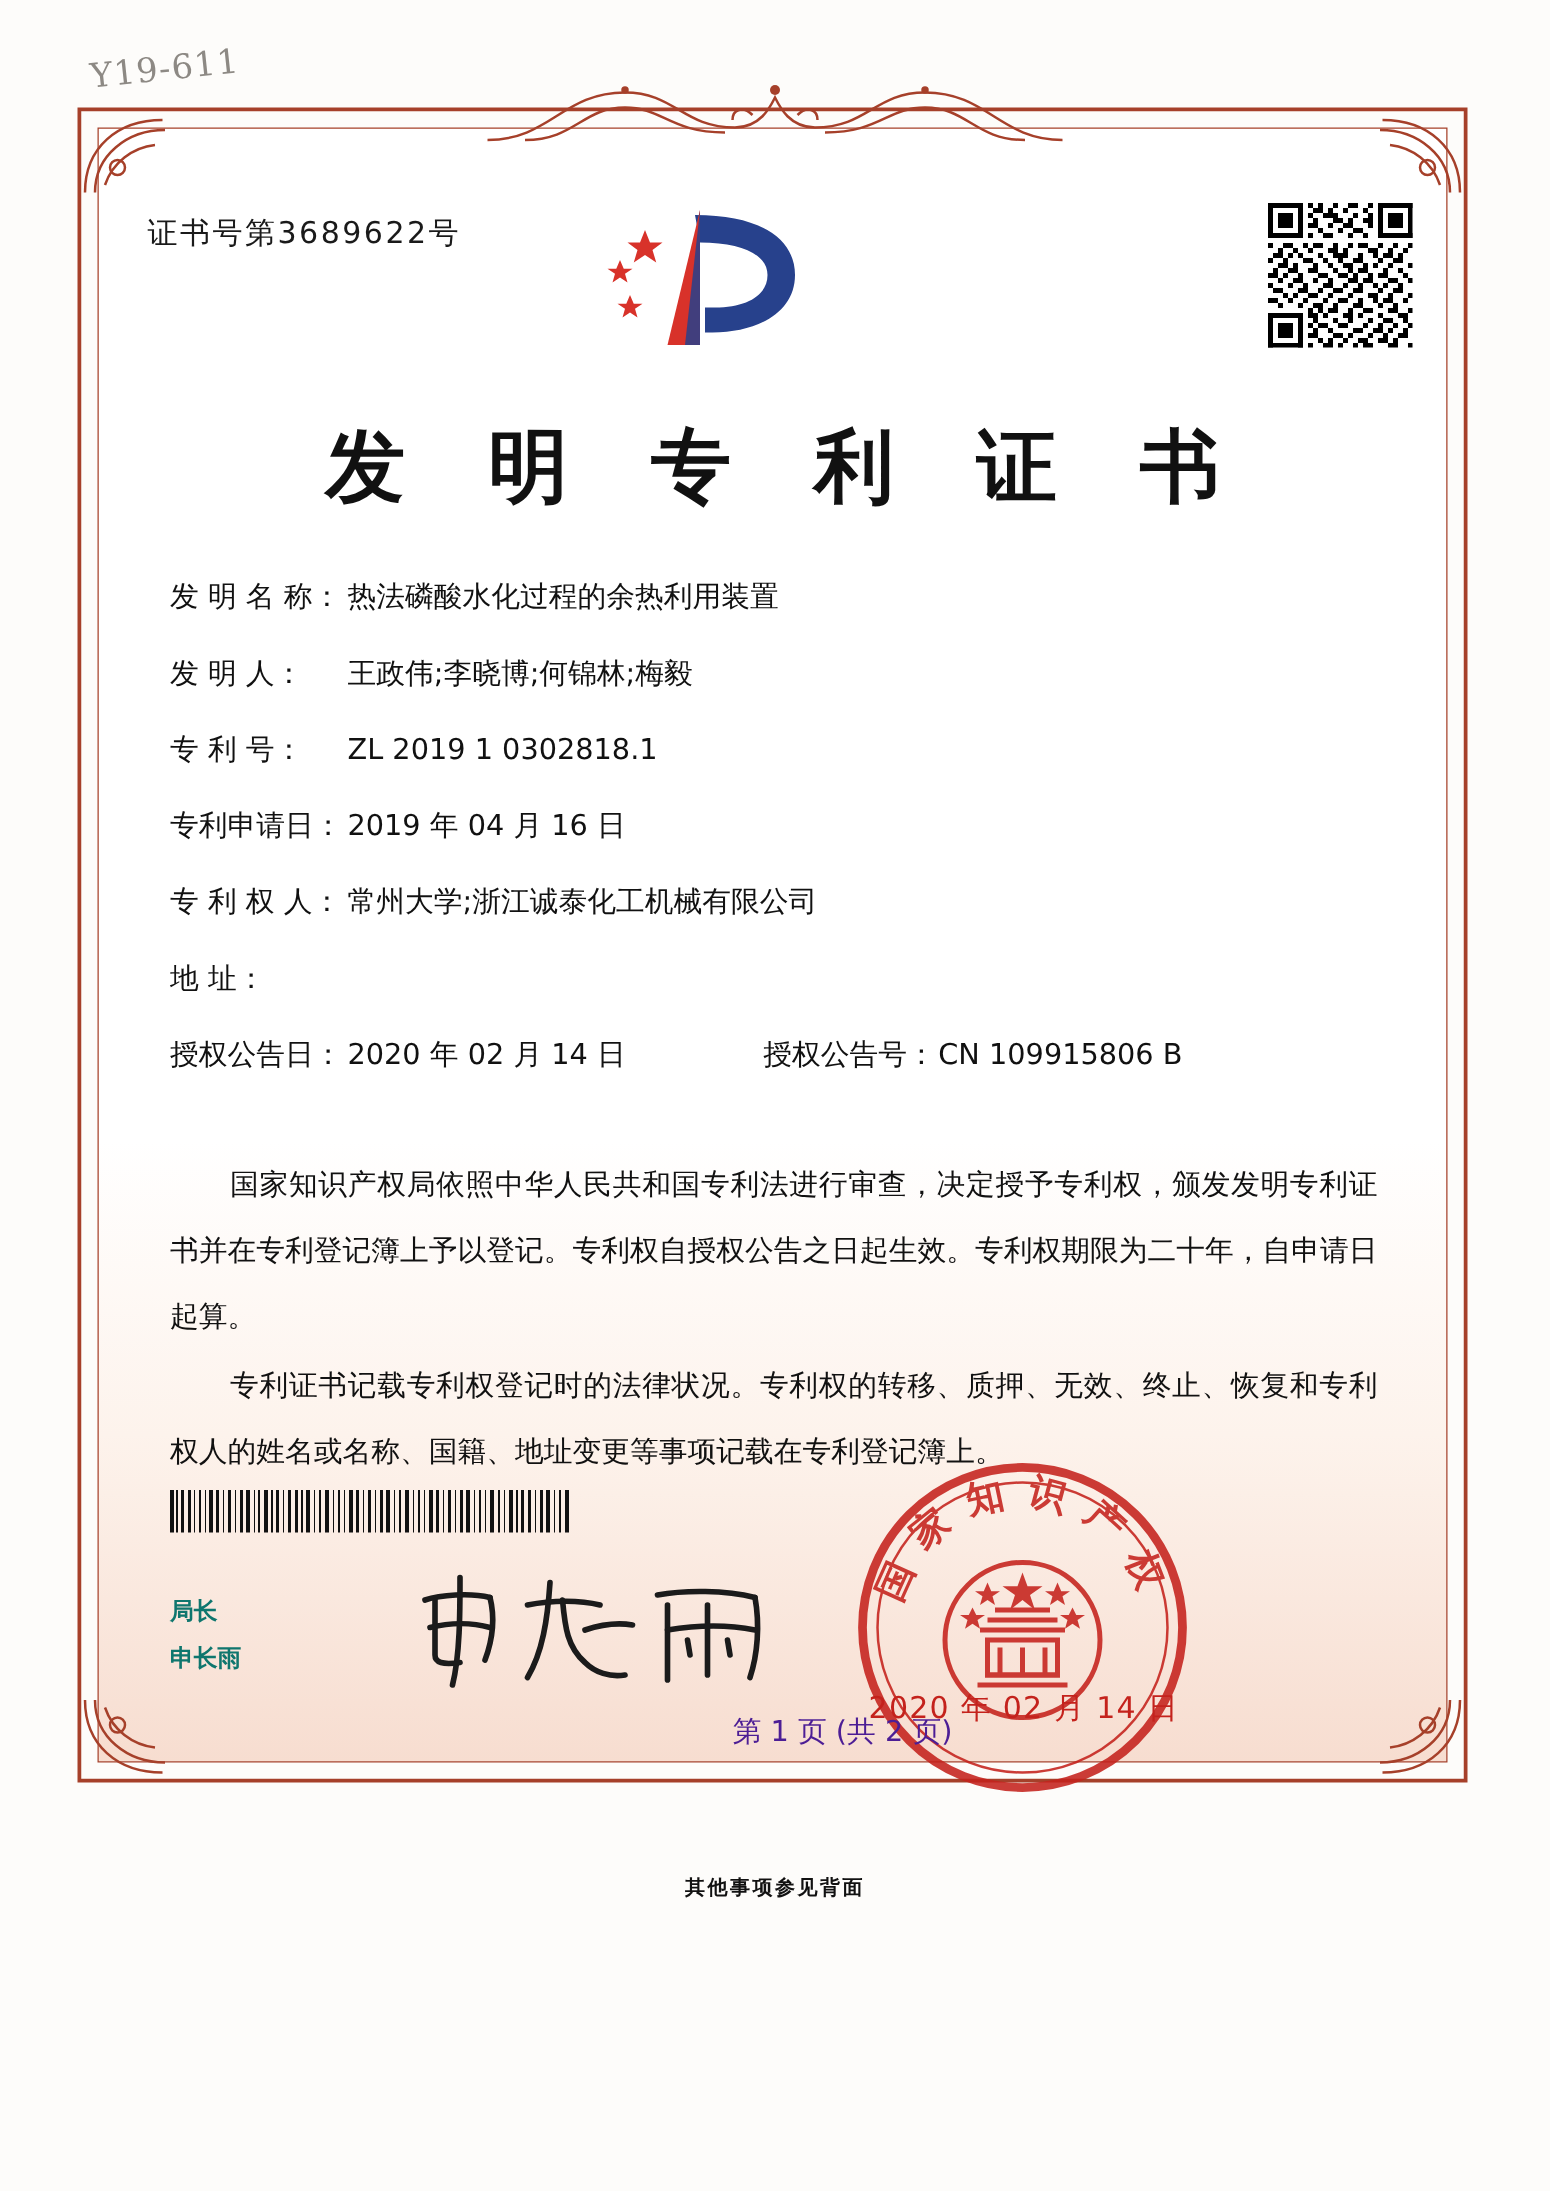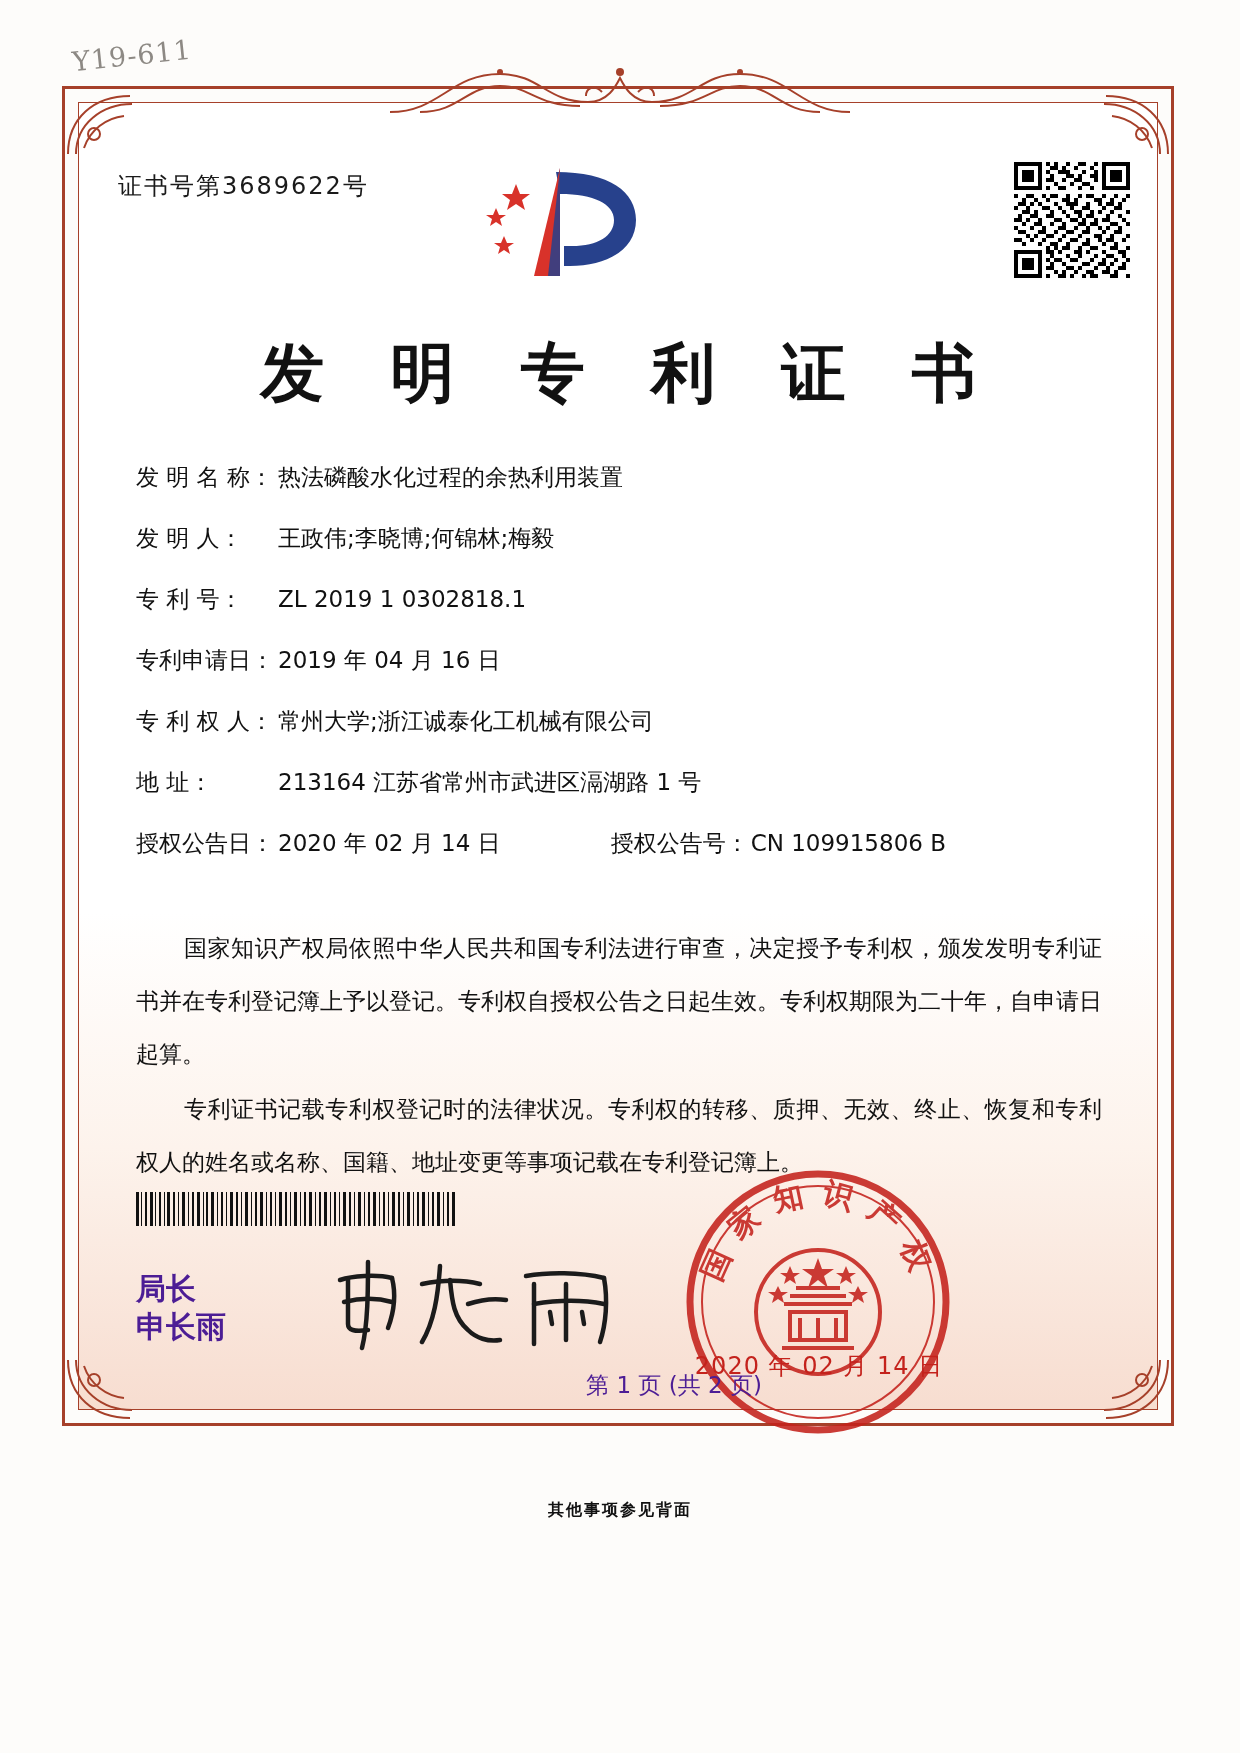--- a/index.html
+++ b/index.html
@@ -178,24 +178,24 @@
     top: 1090px;
     width: 320px;
     height: 34px;
   }
   .barcode svg { width:100%; height:100%; display:block;}
 
   .director {
     position: absolute;
     left: 58px;
     top: 1168px;
-    font-size: 30px;
+    font-size: 19px;
     font-weight: bold;
     line-height: 38px;
-    color: #4c1d95;
+    color: #0f766e;
     font-family: "DejaVu Sans", sans-serif;
   }
 
   .signature {
     position: absolute;
     left: 240px;
     top: 1148px;
     width: 320px;
     height: 110px;
     color: #1b1b1b;
@@ -565,21 +565,20 @@
       <div class="field-row">
         <span class="field-label">专利申请日：</span>
         <span class="field-value">2019 年 04 月 16 日</span>
       </div>
       <div class="field-row">
         <span class="field-label">专 利 权 人：</span>
         <span class="field-value">常州大学;浙江诚泰化工机械有限公司</span>
       </div>
       <div class="field-row">
         <span class="field-label">地      址：</span>
-        <span class="field-value">213164 江苏省常州市武进区滆湖路 1 号</span>
       </div>
       <div class="field-row two-col">
         <span class="field-label">授权公告日：</span>
         <span class="field-value">2020 年 02 月 14 日</span>
         <span class="second">授权公告号：</span>
         <span class="field-value">CN 109915806 B</span>
       </div>
     </div>
 
     <div class="paras">

